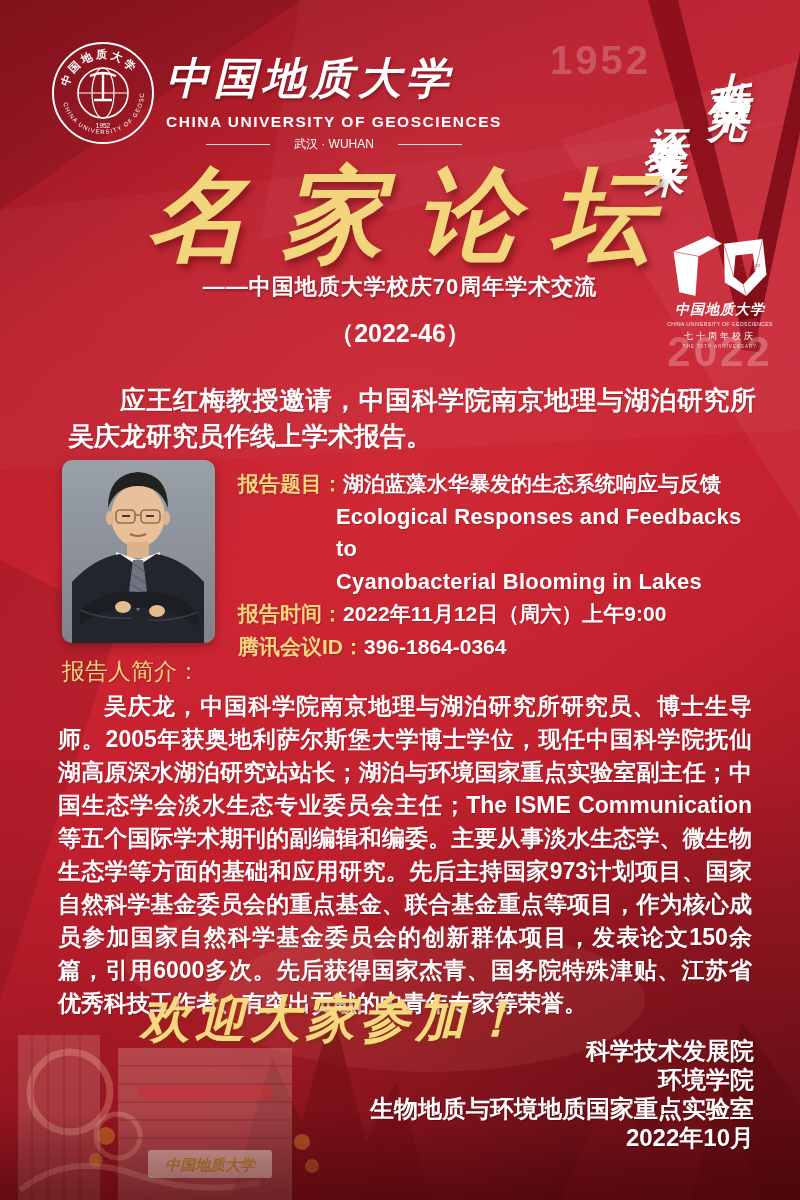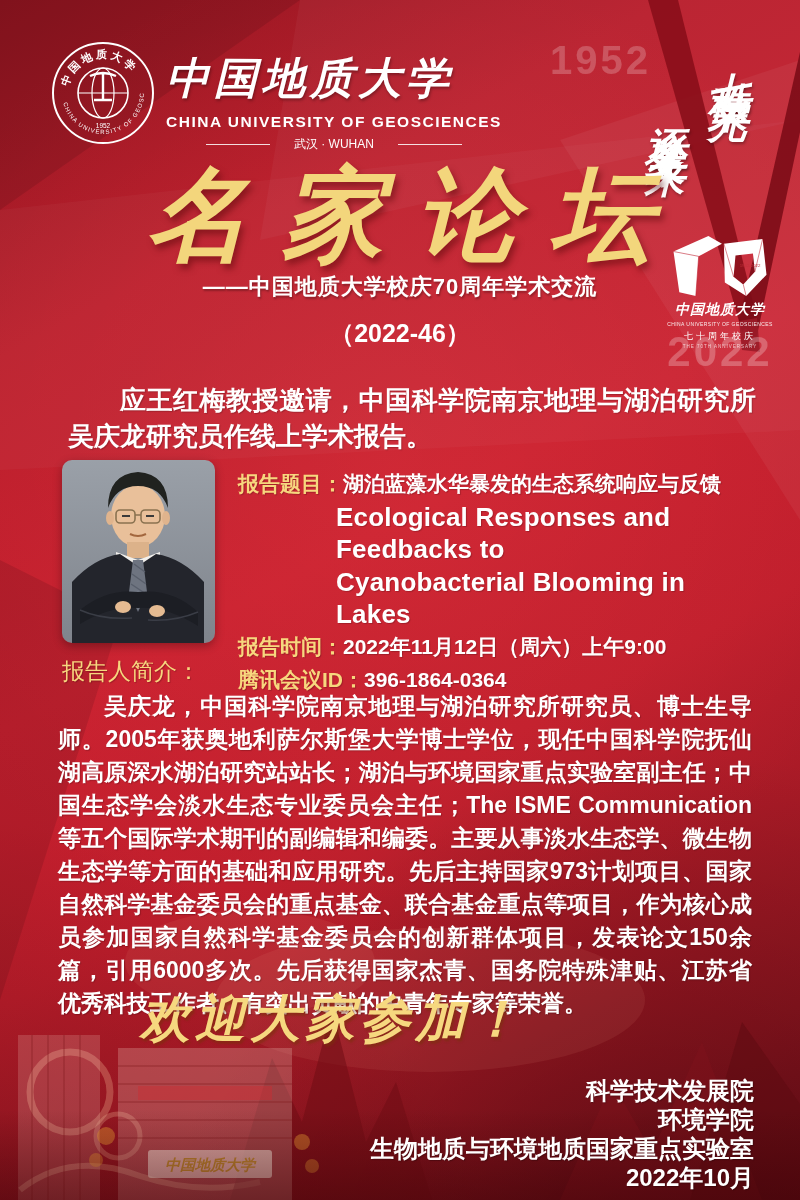--- a/index.html
+++ b/index.html
@@ -38,27 +38,27 @@
     color:#f3d67c;letter-spacing:.32em;text-indent:.32em;text-shadow:3px 5px 6px rgba(90,8,10,.5);white-space:nowrap;}
   .subtitle{left:0;right:0;top:272px;text-align:center;font-size:22px;font-weight:bold;letter-spacing:1px;text-shadow:1px 2px 2px rgba(0,0,0,.28);}
   .issue{left:0;right:0;top:317px;text-align:center;font-size:25px;font-weight:bold;}
   
   .intro{left:60px;top:374px;width:688px;font-size:26px;font-weight:bold;line-height:36px;text-align:justify;text-indent:2em;margin:8px;text-shadow:1px 1px 1px rgba(0,0,0,.2);}
   
   .photo{left:62px;top:460px;width:153px;height:183px;border-radius:10px;overflow:hidden;box-shadow:0 3px 10px rgba(0,0,0,.3);}
   .details{left:238px;top:468px;width:526px;}
   .d-row{display:flex;font-size:21px;font-weight:bold;line-height:32.6px;color:#fff;text-shadow:1px 1px 1px rgba(0,0,0,.2);}
   .d-label{color:#f7d77e;flex:0 0 auto;min-width:98px;}
-  .d-en{padding-left:98px;font-size:26px;letter-spacing:.2px;}
+  .d-en{padding-left:98px;font-size:22px;letter-spacing:.2px;}
   
   .bio-label{left:62px;top:656px;font-size:23px;font-weight:normal;color:#f7d77e;text-shadow:1px 1px 1px rgba(0,0,0,.2);}
   .bio{left:58px;top:690px;width:694px;font-size:23px;font-weight:bold;line-height:33px;text-align:justify;text-indent:2em;margin:0;text-shadow:1px 1px 1px rgba(0,0,0,.2);}
   
   .welcome{left:140px;top:986px;font-size:50px;font-weight:bold;font-style:italic;color:#f6d87f;letter-spacing:5px;text-shadow:2px 3px 2px rgba(120,50,10,.5);white-space:nowrap;}
-  .orgs{right:46px;top:1036px;text-align:right;font-size:24px;font-weight:bold;line-height:29px;text-shadow:1px 1px 1px rgba(0,0,0,.25);margin-top:40px;}
+  .orgs{right:46px;top:1036px;text-align:right;font-size:24px;font-weight:bold;line-height:29px;text-shadow:1px 1px 1px rgba(0,0,0,.25);}
 </style>
 </head>
 <body>
 
 <div class="poster">
 
   <svg class="abs" width="800" height="1200" viewBox="0 0 800 1200" style="left:0;top:0;">
     <defs>
       <linearGradient id="fadeDark" x1="0" y1="0" x2="0" y2="1">
         <stop offset="0" stop-color="#3a0206" stop-opacity="0"></stop>

